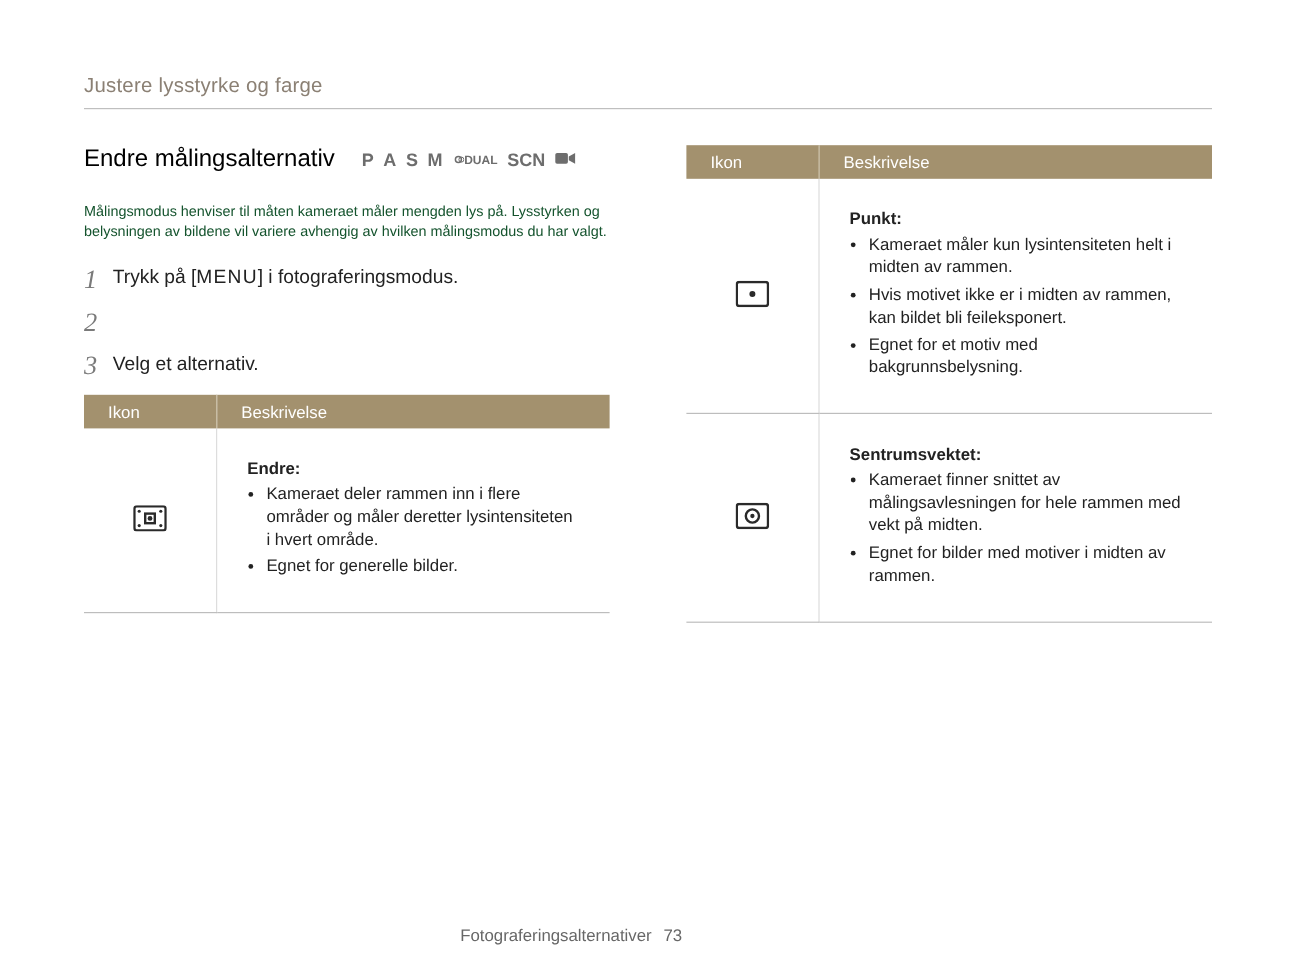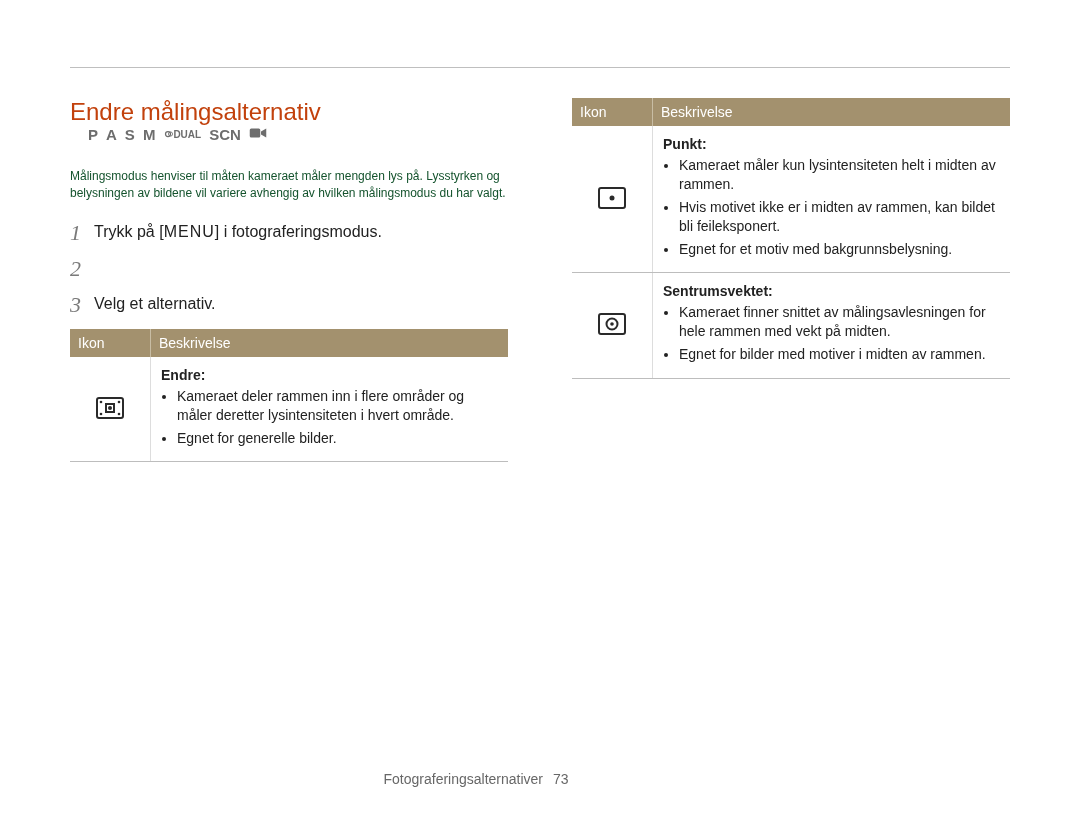--- a/index.html
+++ b/index.html
@@ -33,23 +33,23 @@
   }
   .cols {
     display: flex;
     gap: 64px;
   }
   .col {
     flex: 1 1 0;
     min-width: 0;
   }
   .section-title {
-    font-size: 24px;
+    font-size: 20px;
     font-weight: 400;
-    color: #c2410c;
+    color: #000000;
     display: inline-block;
     vertical-align: baseline;
   }
   .mode-strip {
     display: inline-flex;
     align-items: center;
     gap: 8px;
     margin-left: 18px;
     color: #6d6d6d;
     font-size: 15px;
@@ -102,27 +102,27 @@
     border-collapse: collapse;
     width: 100%;
     margin-top: 10px;
     font-size: 14px;
   }
   table.meter thead th {
     background: #a3916e;
     color: #fff;
     font-weight: 400;
     text-align: left;
-    padding: 6px 8px;
+    padding: 6px 20px;
     border-right: 1px solid #c8bda4;
   }
   table.meter thead th:last-child { border-right: none; }
   table.meter thead th.icon-col { width: 60px; }
   table.meter tbody td {
-    padding: 10px;
+    padding: 25px;
     border-bottom: 1px solid #bdbdbd;
     vertical-align: middle;
   }
   table.meter tbody td.icon-cell {
     text-align: center;
     width: 60px;
     border-right: 1px solid #ddd;
   }
   table.meter tbody td.desc-cell .title {
     font-weight: 700;
@@ -147,20 +147,21 @@
   }
   .footer .pg { margin-left: 6px; }
 
   
 </style>
 </head>
 <body>
 
 <div class="page">
 
+  <div class="breadcrumb">Justere lysstyrke og farge</div>
   <hr class="hr-top">
 
   <div class="cols">
 
     <div class="col">
 
       <div>
         <span class="section-title">Endre målingsalternativ</span>
         <span class="mode-strip">
           <span>P</span>

